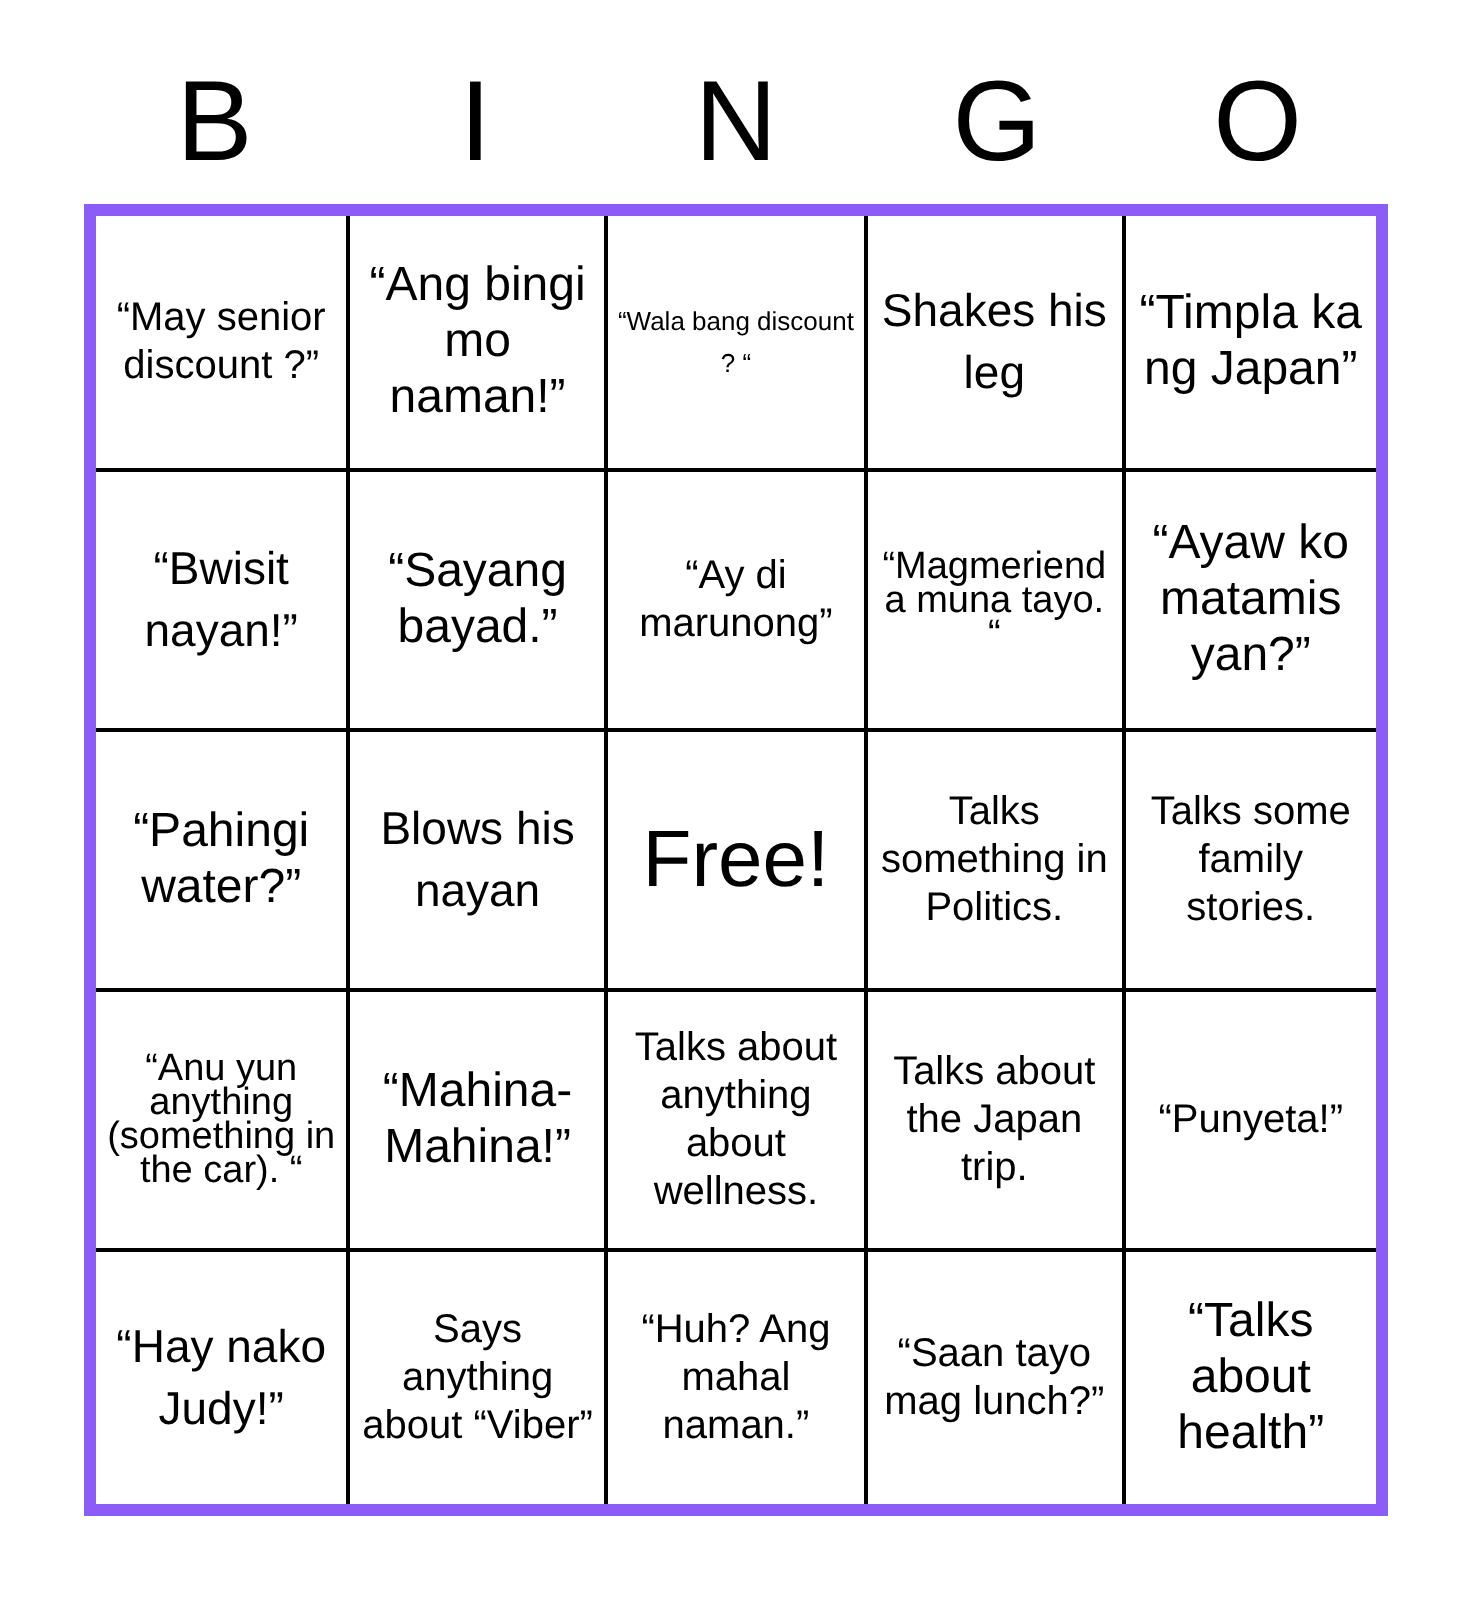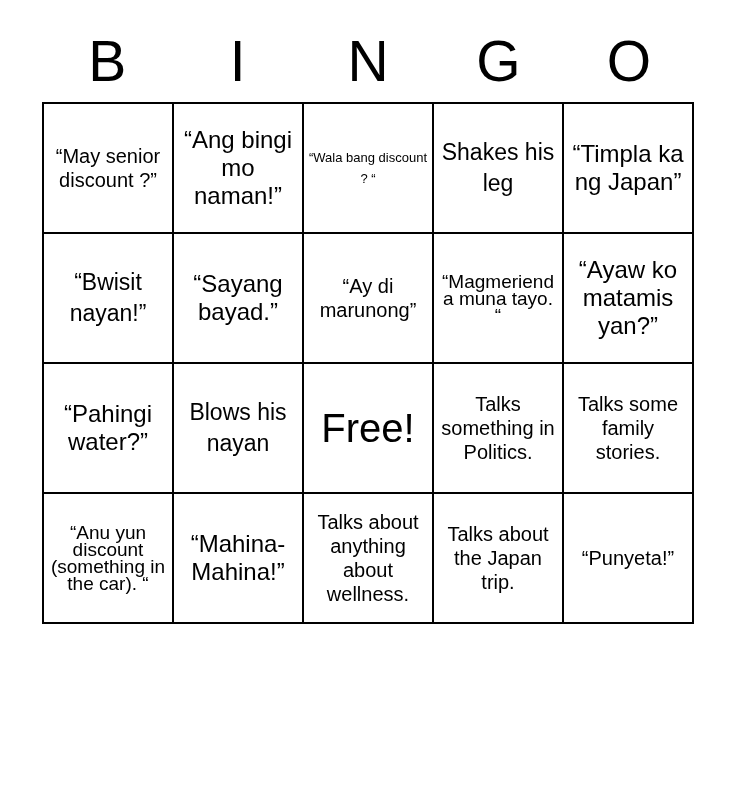--- a/index.html
+++ b/index.html
@@ -35,21 +35,21 @@
     line-height: 66px;
     font-weight: normal;
     font-family: "Liberation Sans", sans-serif;
     letter-spacing: 0px;
   }
   .grid {
     width: 652px;
     margin: 8px auto 0 auto;
     border-collapse: collapse;
     table-layout: fixed;
-    border: 2px solid #8b5cf6;
+    border: 6px solid #8b5cf6;
   }
   .grid td {
     border: 2px solid #000000;
     width: 20%;
     height: 130px;
     text-align: center;
     vertical-align: middle;
     padding: 2px 4px;
     box-sizing: border-box;
     font-family: "Liberation Sans", sans-serif;
@@ -95,22 +95,29 @@
         <td class="fs-l">“Ayaw ko matamis yan?”</td>
       </tr>
       <tr>
         <td class="fs-l">“Pahingi water?”</td>
         <td class="fs-xl">Blows his nayan</td>
         <td class="fs-free">Free!</td>
         <td class="fs-m">Talks something in Politics.</td>
         <td class="fs-m">Talks some family stories.</td>
       </tr>
       <tr>
-        <td class="fs-xs">“Anu yun discount (something in the car). “</td>
+        <td class="fs-xs">“Anu yun anything (something in the car). “</td>
         <td class="fs-l">“Mahina-Mahina!”</td>
         <td class="fs-m">Talks about anything about wellness.</td>
         <td class="fs-m">Talks about the Japan trip.</td>
         <td class="fs-m">“Punyeta!”</td>
+      </tr>
+      <tr>
+        <td class="fs-xl">“Hay nako Judy!”</td>
+        <td class="fs-m">Says anything about “Viber”</td>
+        <td class="fs-m">“Huh? Ang mahal naman.”</td>
+        <td class="fs-m">“Saan tayo mag lunch?”</td>
+        <td class="fs-l">“Talks about health”</td>
       </tr>
     </tbody>
   </table>
 
 </div>
 
 </body></html>

